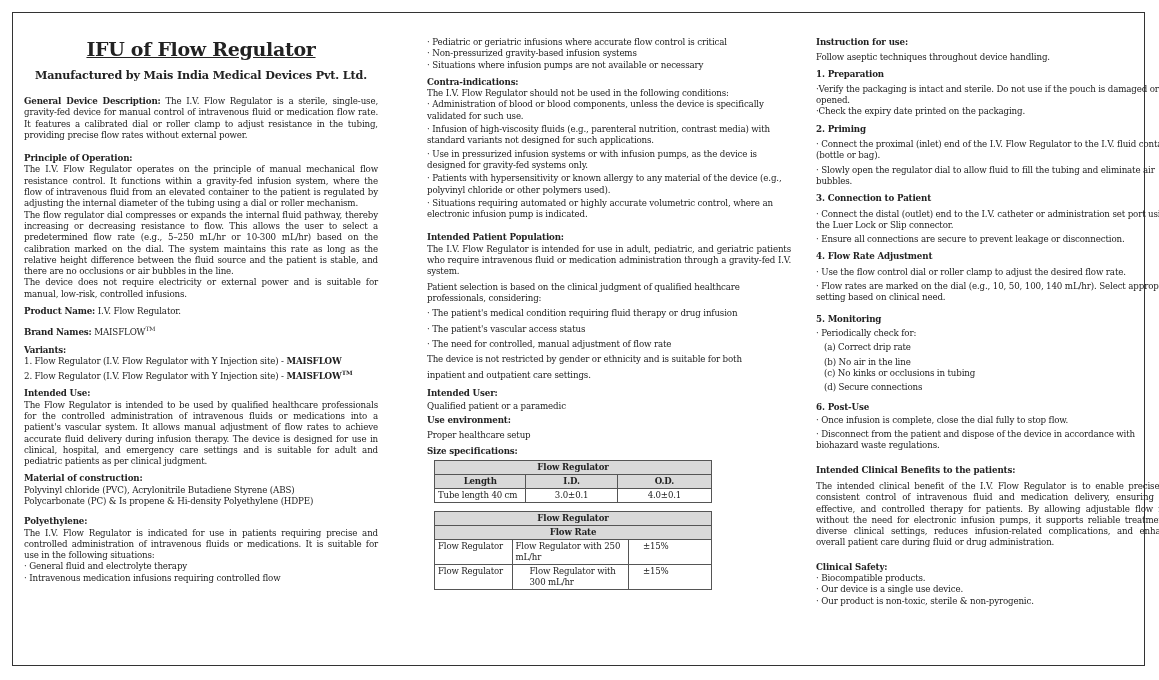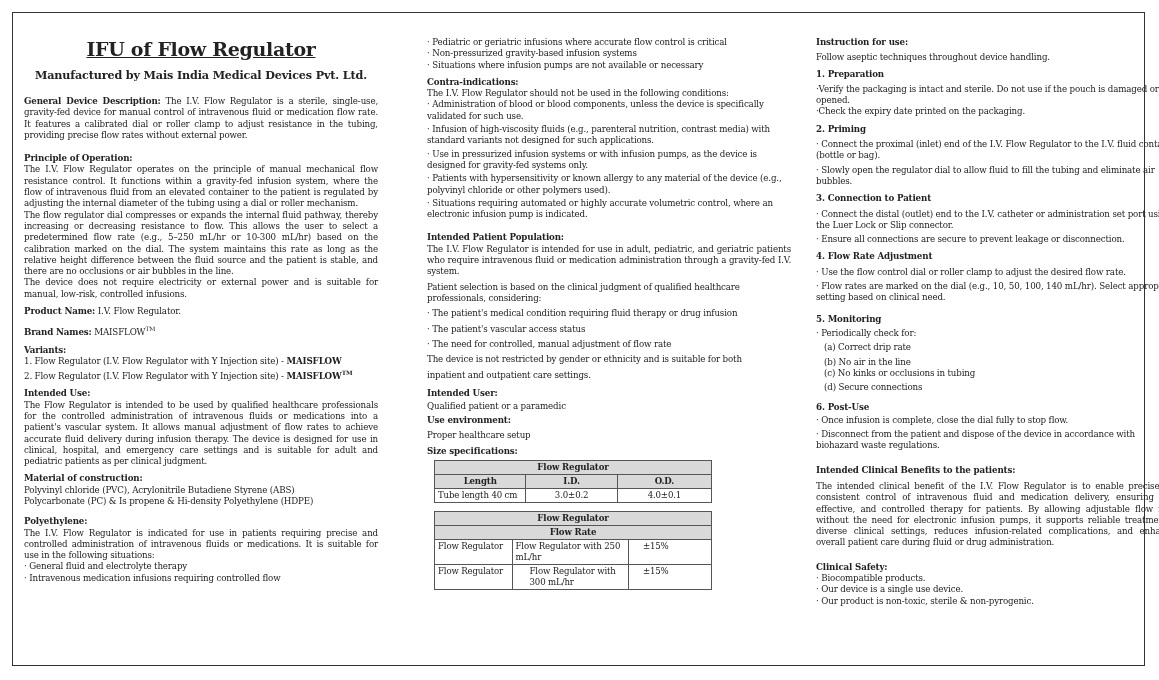--- a/index.html
+++ b/index.html
@@ -118,21 +118,21 @@
         <tr>
           <th class="hd" colspan="3">Flow Regulator</th>
         </tr>
     <tr>
       <th class="hd" style="width:33%">Length</th>
       <th class="hd" style="width:33%">I.D.</th>
       <th class="hd">O.D.</th>
     </tr>
     <tr>
       <td>Tube length 40 cm</td>
-      <td class="ctr">3.0±0.2</td>
+      <td class="ctr">3.0±0.1</td>
       <td class="ctr">4.0±0.1</td>
     </tr>
   </tbody>
     </table>
 
   <table class="t2">
     <tbody>
         <tr>
           <th class="hd" colspan="3">Flow Regulator</th>
         </tr>

